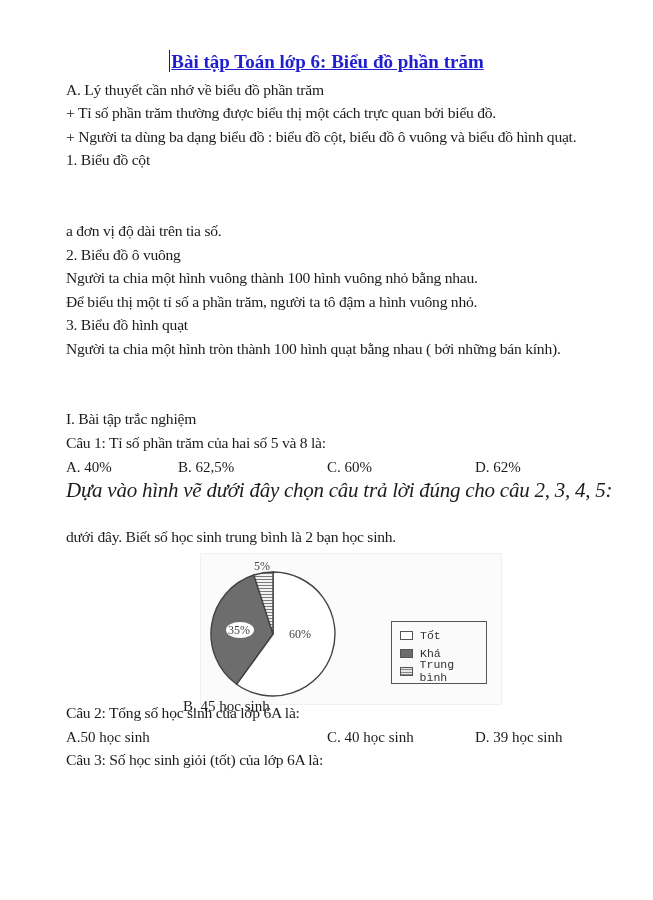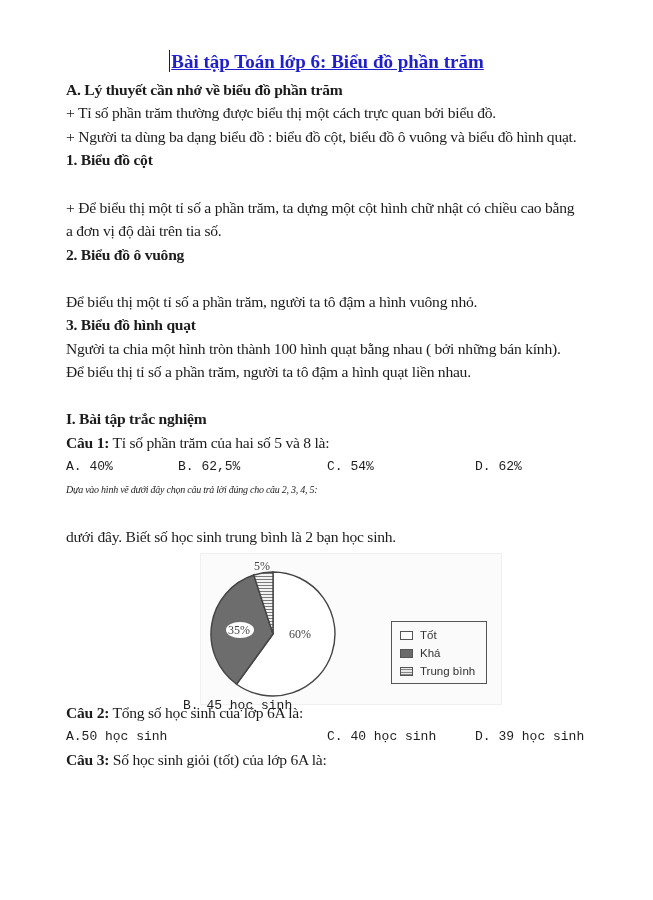--- a/index.html
+++ b/index.html
@@ -8,80 +8,79 @@
     font-family: "DejaVu Serif", "Liberation Serif", serif;
     color: #1c1c1c;
   }
   .page { position: absolute; left: 0; top: 0; width: 653px; height: 900px; }
   .line {
     position: absolute; left: 66px; white-space: nowrap;
     font-size: 14.2px; line-height: 20px; letter-spacing: -0.25px;
     font-family: "Liberation Serif", "DejaVu Serif", serif;
     font-size: 15.6px;
   }
-  .bold { font-weight: bold; }
+  .bold { font-weight: normal; }
   .italic { font-style: italic; }
   .title {
     position: absolute; left: 0; width: 653px; top: 50px; text-align: center;
     font-family: "Liberation Serif", serif; font-weight: bold; font-size: 19px;
     text-decoration: underline; color: #1f1fcf; line-height: 24px;
   }
   .title .cursor {
     display: inline-block; width: 1px; height: 22px; background: #222;
     vertical-align: -4px; margin-right: 1px;
   }
-  .col { position: absolute; white-space: nowrap; font-family: Liberation Mono, monospace; font-size: 13px; line-height: 20px; }
+  .col { position: absolute; white-space: nowrap; font-family: Liberation Serif, serif; font-size: 15px; line-height: 20px; }
   .chart-frame {
     position: absolute; left: 200px; top: 553px; width: 302px; height: 152px;
     background: #fbfbfb; border: 1px solid #f0f0f0; box-sizing: border-box;
   }
   .chart-svg { position: absolute; left: 0; top: 0; }
   .legend {
     position: absolute; left: 391px; top: 621px; width: 96px; height: 63px;
     border: 1px solid #555; box-sizing: border-box; background: #fafafa;
-    font-family: Liberation Sans, sans-serif; font-size: 11.5px; color: #333;
+    font-family: Liberation Mono, monospace; font-size: 11.5px; color: #333;
   }
   .legend-item { position: absolute; left: 8px; height: 14px; display: flex; align-items: center; }
   .legend-swatch { width: 13px; height: 9px; border: 1px solid #555; box-sizing: border-box; margin-right: 7px; }
   .sw-white { background: #ffffff; }
   .sw-dark { background: #6b6b6b; border-color: #555; }
   .sw-stripe { background: repeating-linear-gradient(0deg, #888 0px, #888 1px, #e8e8e8 1px, #e8e8e8 2.5px); }
   .pie-label { font-family: "Liberation Serif", serif; font-size: 12px; fill: #444; }
 </style>
 </head>
 <body>
 
 <div class="page">
 
   <div class="title"><span class="cursor"></span><span>Bài tập Toán lớp 6: Biểu đồ phần trăm</span></div>
 
   <div class="line bold" style="top:80px">A. Lý thuyết cần nhớ về biểu đồ phần trăm</div>
   <div class="line" style="top:103px">+ Tỉ số phần trăm thường được biểu thị một cách trực quan bởi biểu đồ.</div>
   <div class="line" style="top:127px">+ Người ta dùng ba dạng biểu đồ : biểu đồ cột, biểu đồ ô vuông và biểu đồ hình quạt.</div>
 
   <div class="line bold" style="top:150px">1. Biểu đồ cột</div>
-  <div class="line" style="top:198px">+ Để biểu thị một tỉ số a phần trăm, ta dựng một cột hình chữ nhật có chiều cao bằng</div>
   <div class="line" style="top:221px">a đơn vị độ dài trên tia số.</div>
 
   <div class="line bold" style="top:245px">2. Biểu đồ ô vuông</div>
+  <div class="line" style="top:268px">Người ta chia một hình vuông thành 100 hình vuông nhỏ bằng nhau.</div>
   <div class="line" style="top:292px">Để biểu thị một tỉ số a phần trăm, người ta tô đậm a hình vuông nhỏ.</div>
 
   <div class="line bold" style="top:315px">3. Biểu đồ hình quạt</div>
   <div class="line" style="top:339px">Người ta chia một hình tròn thành 100 hình quạt bằng nhau ( bởi những bán kính).</div>
-  <div class="line" style="top:362px">Để biểu thị tỉ số a phần trăm, người ta tô đậm a hình quạt liền nhau.</div>
 
   <div class="line bold" style="top:409px">I. Bài tập trắc nghiệm</div>
 
   <div class="line" style="top:433px"><span class="bold">Câu 1:</span><span> Tỉ số phần trăm của hai số 5 và 8 là:</span></div>
   <div class="col" style="left:66px; top:457px">A. 40%</div>
   <div class="col" style="left:178px; top:457px">B. 62,5%</div>
-  <div class="col" style="left:327px; top:457px">C. 54%</div>
+  <div class="col" style="left:327px; top:457px">C. 60%</div>
   <div class="col" style="left:475px; top:457px">D. 62%</div>
 
-  <div class="line italic" style="top:480px; font-size:10px">Dựa vào hình vẽ dưới đây chọn câu trả lời đúng cho câu 2, 3, 4, 5:</div>
+  <div class="line italic" style="top:480px; font-size:21px">Dựa vào hình vẽ dưới đây chọn câu trả lời đúng cho câu 2, 3, 4, 5:</div>
   <div class="line" style="top:527px">dưới đây. Biết số học sinh trung bình là 2 bạn học sinh.</div>
 
   <div class="chart-frame"></div>
   <svg class="chart-svg" width="653" height="900">
     <defs>
       <pattern id="hstripes" patternUnits="userSpaceOnUse" width="4" height="3">
         <rect width="4" height="3" fill="#f2f2f2"></rect>
         <rect width="4" height="1" fill="#7a7a7a"></rect>
       </pattern>
     </defs>

